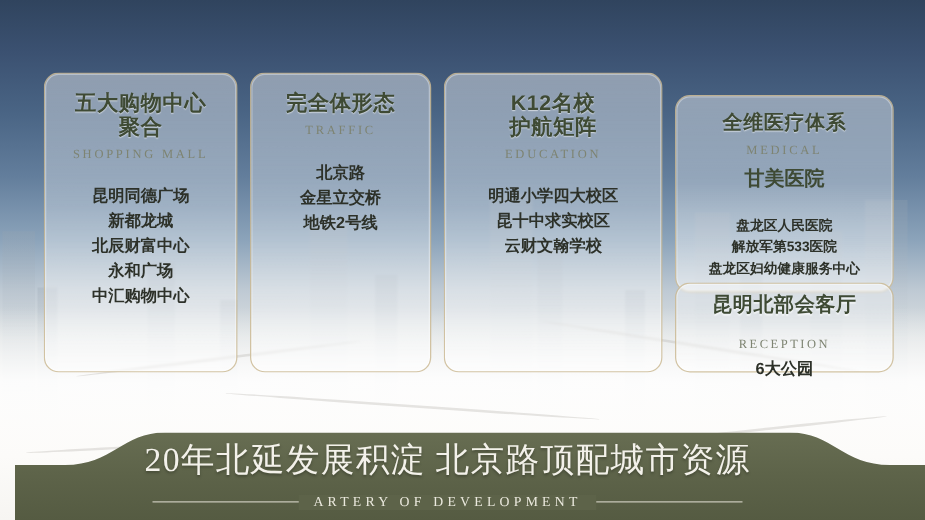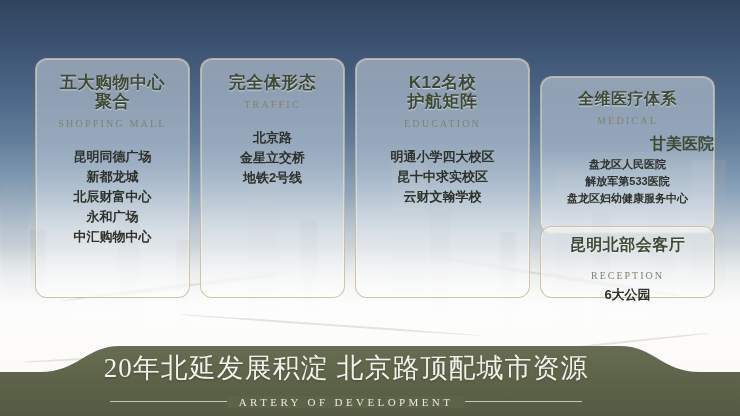--- a/index.html
+++ b/index.html
@@ -98,27 +98,26 @@
     font-weight:bold;
     line-height:20px;
   }
   .c4 .body-list{margin-top:6px;font-size:11px;line-height:17px;}
   .c5 .body-list{margin-top:5px;font-size:13px;line-height:17px;}
   .lead{
     color:#3e4a34;
     font-size:16px;
     font-weight:bold;
     line-height:23px;
-    margin-bottom:1px;
-    text-align:right;
+    margin-bottom:18px;
   }
 
   
   .banner-wrap{
-    position:absolute;left:0;bottom:0;width:692px;height:70px;
+    position:absolute;left:12px;bottom:0;width:692px;height:70px;
   }
   .banner-svg{position:absolute;inset:0;width:740px;height:70px;}
   .banner-text{
     position:absolute;left:0;right:0;top:6px;text-align:center;
     color:#f3f1ea;
     font-family:"Liberation Serif","DejaVu Serif",serif;
     font-size:27px;
     line-height:33px;
     letter-spacing:1px;
     white-space:nowrap;

